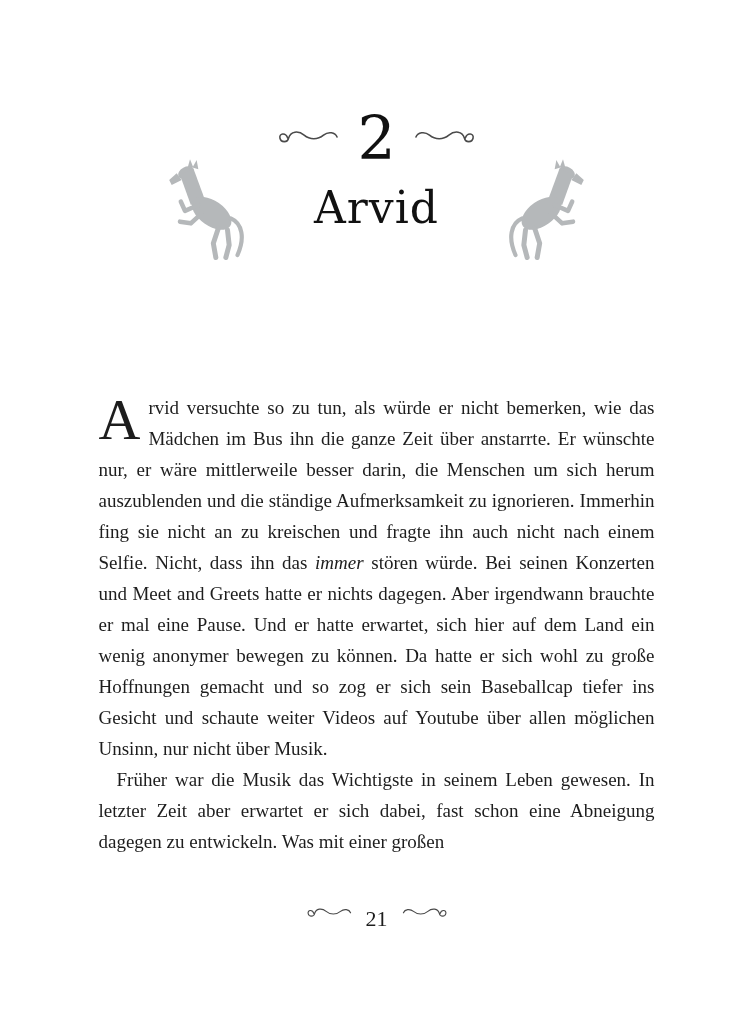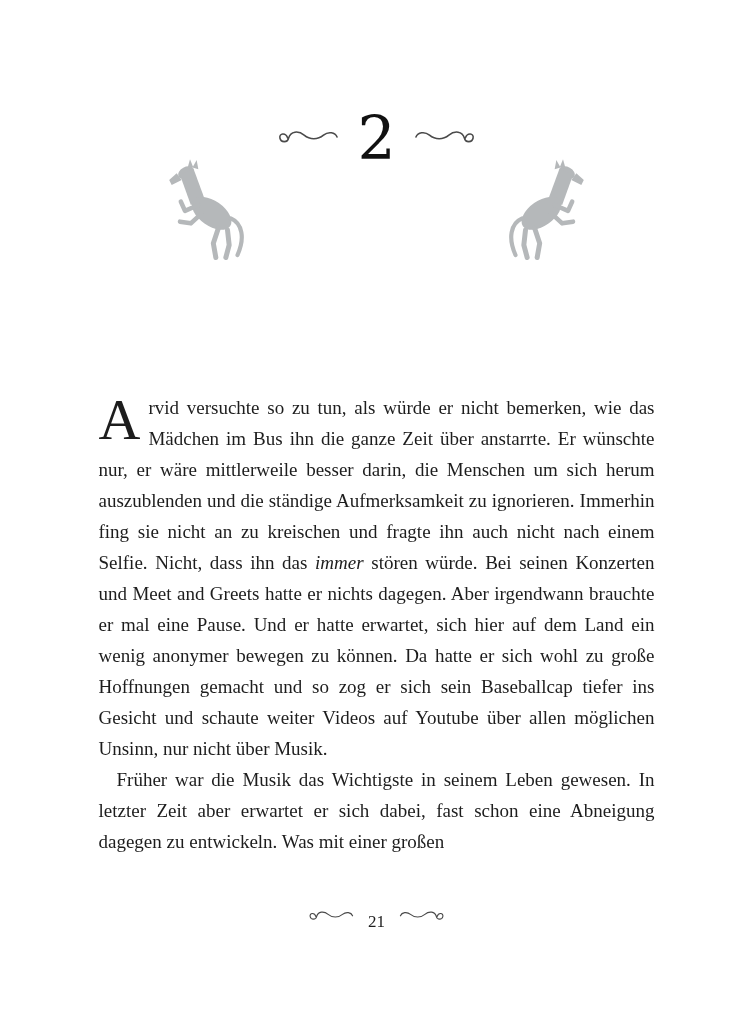--- a/index.html
+++ b/index.html
@@ -51,21 +51,21 @@
     padding:4px 8px 0 0;
     color:var(--text-color);
   }
   .para2{text-indent:18px;}
   
   .footer{
     position:absolute;left:0;right:0;bottom:88px;
     display:flex;justify-content:center;align-items:center;gap:14px;
   }
   .footer .swash svg{width:46px;height:13px;}
-  .page-number{font-size:17px;color:var(--text-color);margin-top:12px;}
+  .page-number{font-size:22px;color:var(--text-color);margin-top:12px;}
   .defs-holder{position:absolute;width:0;height:0;overflow:hidden;}
 </style>
 </head>
 <body>
 
 <svg class="defs-holder" aria-hidden="true">
   <defs>
     <g id="horse-shape">
       <ellipse cx="27" cy="27" rx="10" ry="6.5" transform="rotate(-28 27 27)" fill="currentColor"></ellipse>
       <polygon points="16,28 7,36 10,42 22,36" fill="currentColor"></polygon>
@@ -102,20 +102,21 @@
               <use href="#swash-shape"></use>
             </svg>
         </span>
         <span class="chapter-number">2</span>
         <span class="swash flip">
           <svg viewBox="0 0 64 18">
               <use href="#swash-shape"></use>
             </svg>
         </span>
       </div>
+      <div class="chapter-title">Arvid</div>
     </div>
 
     <span class="horse right">
       <svg viewBox="0 0 100 132">
           <use href="#horse-shape"></use>
         </svg>
     </span>
 
   </div>
 

